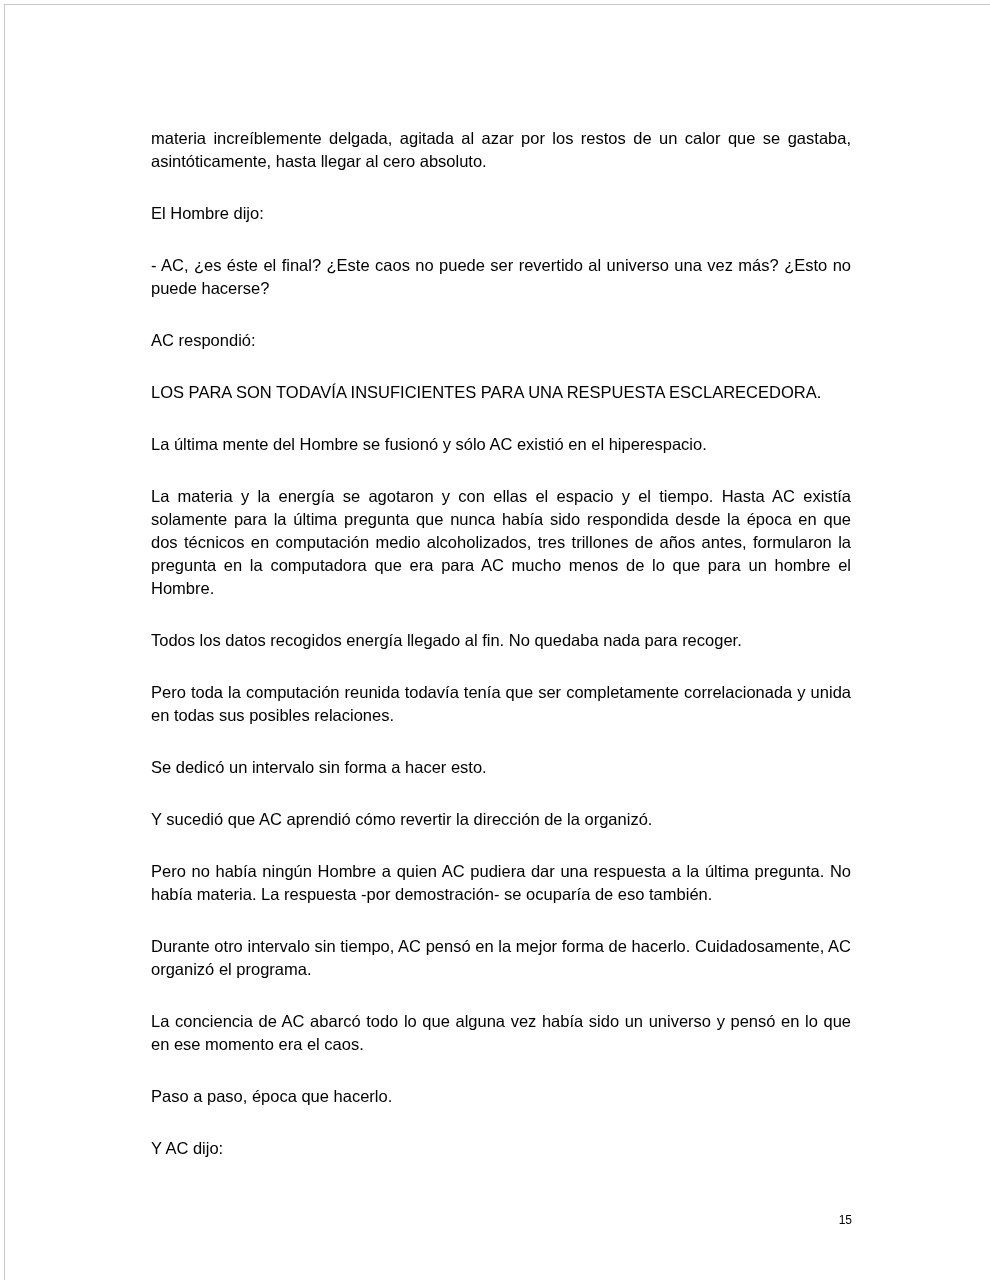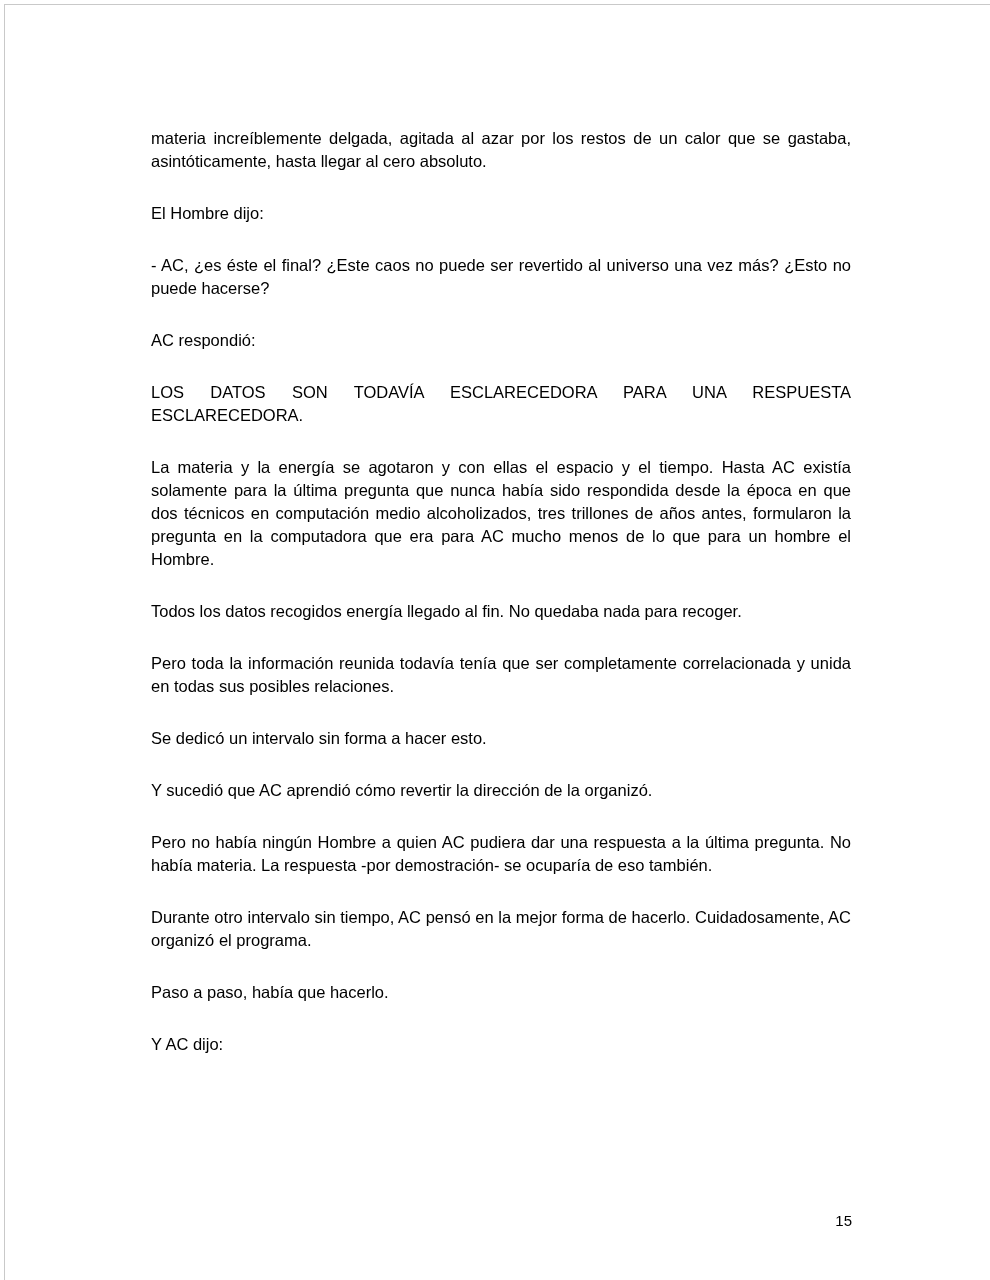--- a/index.html
+++ b/index.html
@@ -30,39 +30,41 @@
     text-align: justify;
     text-justify: inter-word;
     margin-bottom: 21px;
     color: #000000;
   }
   .para:last-child { margin-bottom: 17px; }
   .page-number {
     position: absolute;
     top: 1200px;
     right: 137px;
-    font-size: 15px;
+    font-size: 12px;
     line-height: 23px;
     color: #000000;
   }
 </style>
 </head>
 <body>
 
 <div class="page">
   <div class="text-block">
     <div class="para">materia increíblemente delgada, agitada al azar por los restos de un calor que se gastaba, asintóticamente, hasta llegar al cero absoluto.</div>
     <div class="para">El Hombre dijo:</div>
     <div class="para">- AC, ¿es éste el final? ¿Este caos no puede ser revertido al universo una vez más? ¿Esto no puede hacerse?</div>
     <div class="para">AC respondió:</div>
-    <div class="para">LOS DATOS SON TODAVÍA ESCLARECEDORA PARA UNA RESPUESTA ESCLARECEDORA.</div>
+    <div class="para">LOS PARA SON TODAVÍA INSUFICIENTES PARA UNA RESPUESTA ESCLARECEDORA.</div>
+    <div class="para">La última mente del Hombre se fusionó y sólo AC existió en el hiperespacio.</div>
     <div class="para">La materia y la energía se agotaron y con ellas el espacio y el tiempo. Hasta AC existía solamente para la última pregunta que nunca había sido respondida desde la época en que dos técnicos en computación medio alcoholizados, tres trillones de años antes, formularon la pregunta en la computadora que era para AC mucho menos de lo que para un hombre el Hombre.</div>
     <div class="para">Todos los datos recogidos energía llegado al fin. No quedaba nada para recoger.</div>
-    <div class="para">Pero toda la información reunida todavía tenía que ser completamente correlacionada y unida en todas sus posibles relaciones.</div>
+    <div class="para">Pero toda la computación reunida todavía tenía que ser completamente correlacionada y unida en todas sus posibles relaciones.</div>
     <div class="para">Se dedicó un intervalo sin forma a hacer esto.</div>
     <div class="para">Y sucedió que AC aprendió cómo revertir la dirección de la organizó.</div>
     <div class="para">Pero no había ningún Hombre a quien AC pudiera dar una respuesta a la última pregunta. No había materia. La respuesta -por demostración- se ocuparía de eso también.</div>
     <div class="para">Durante otro intervalo sin tiempo, AC pensó en la mejor forma de hacerlo. Cuidadosamente, AC organizó el programa.</div>
-    <div class="para">Paso a paso, había que hacerlo.</div>
+    <div class="para">La conciencia de AC abarcó todo lo que alguna vez había sido un universo y pensó en lo que en ese momento era el caos.</div>
+    <div class="para">Paso a paso, época que hacerlo.</div>
     <div class="para">Y AC dijo:</div>
   </div>
   <div class="page-number">15</div>
 </div>
 
 </body></html>

